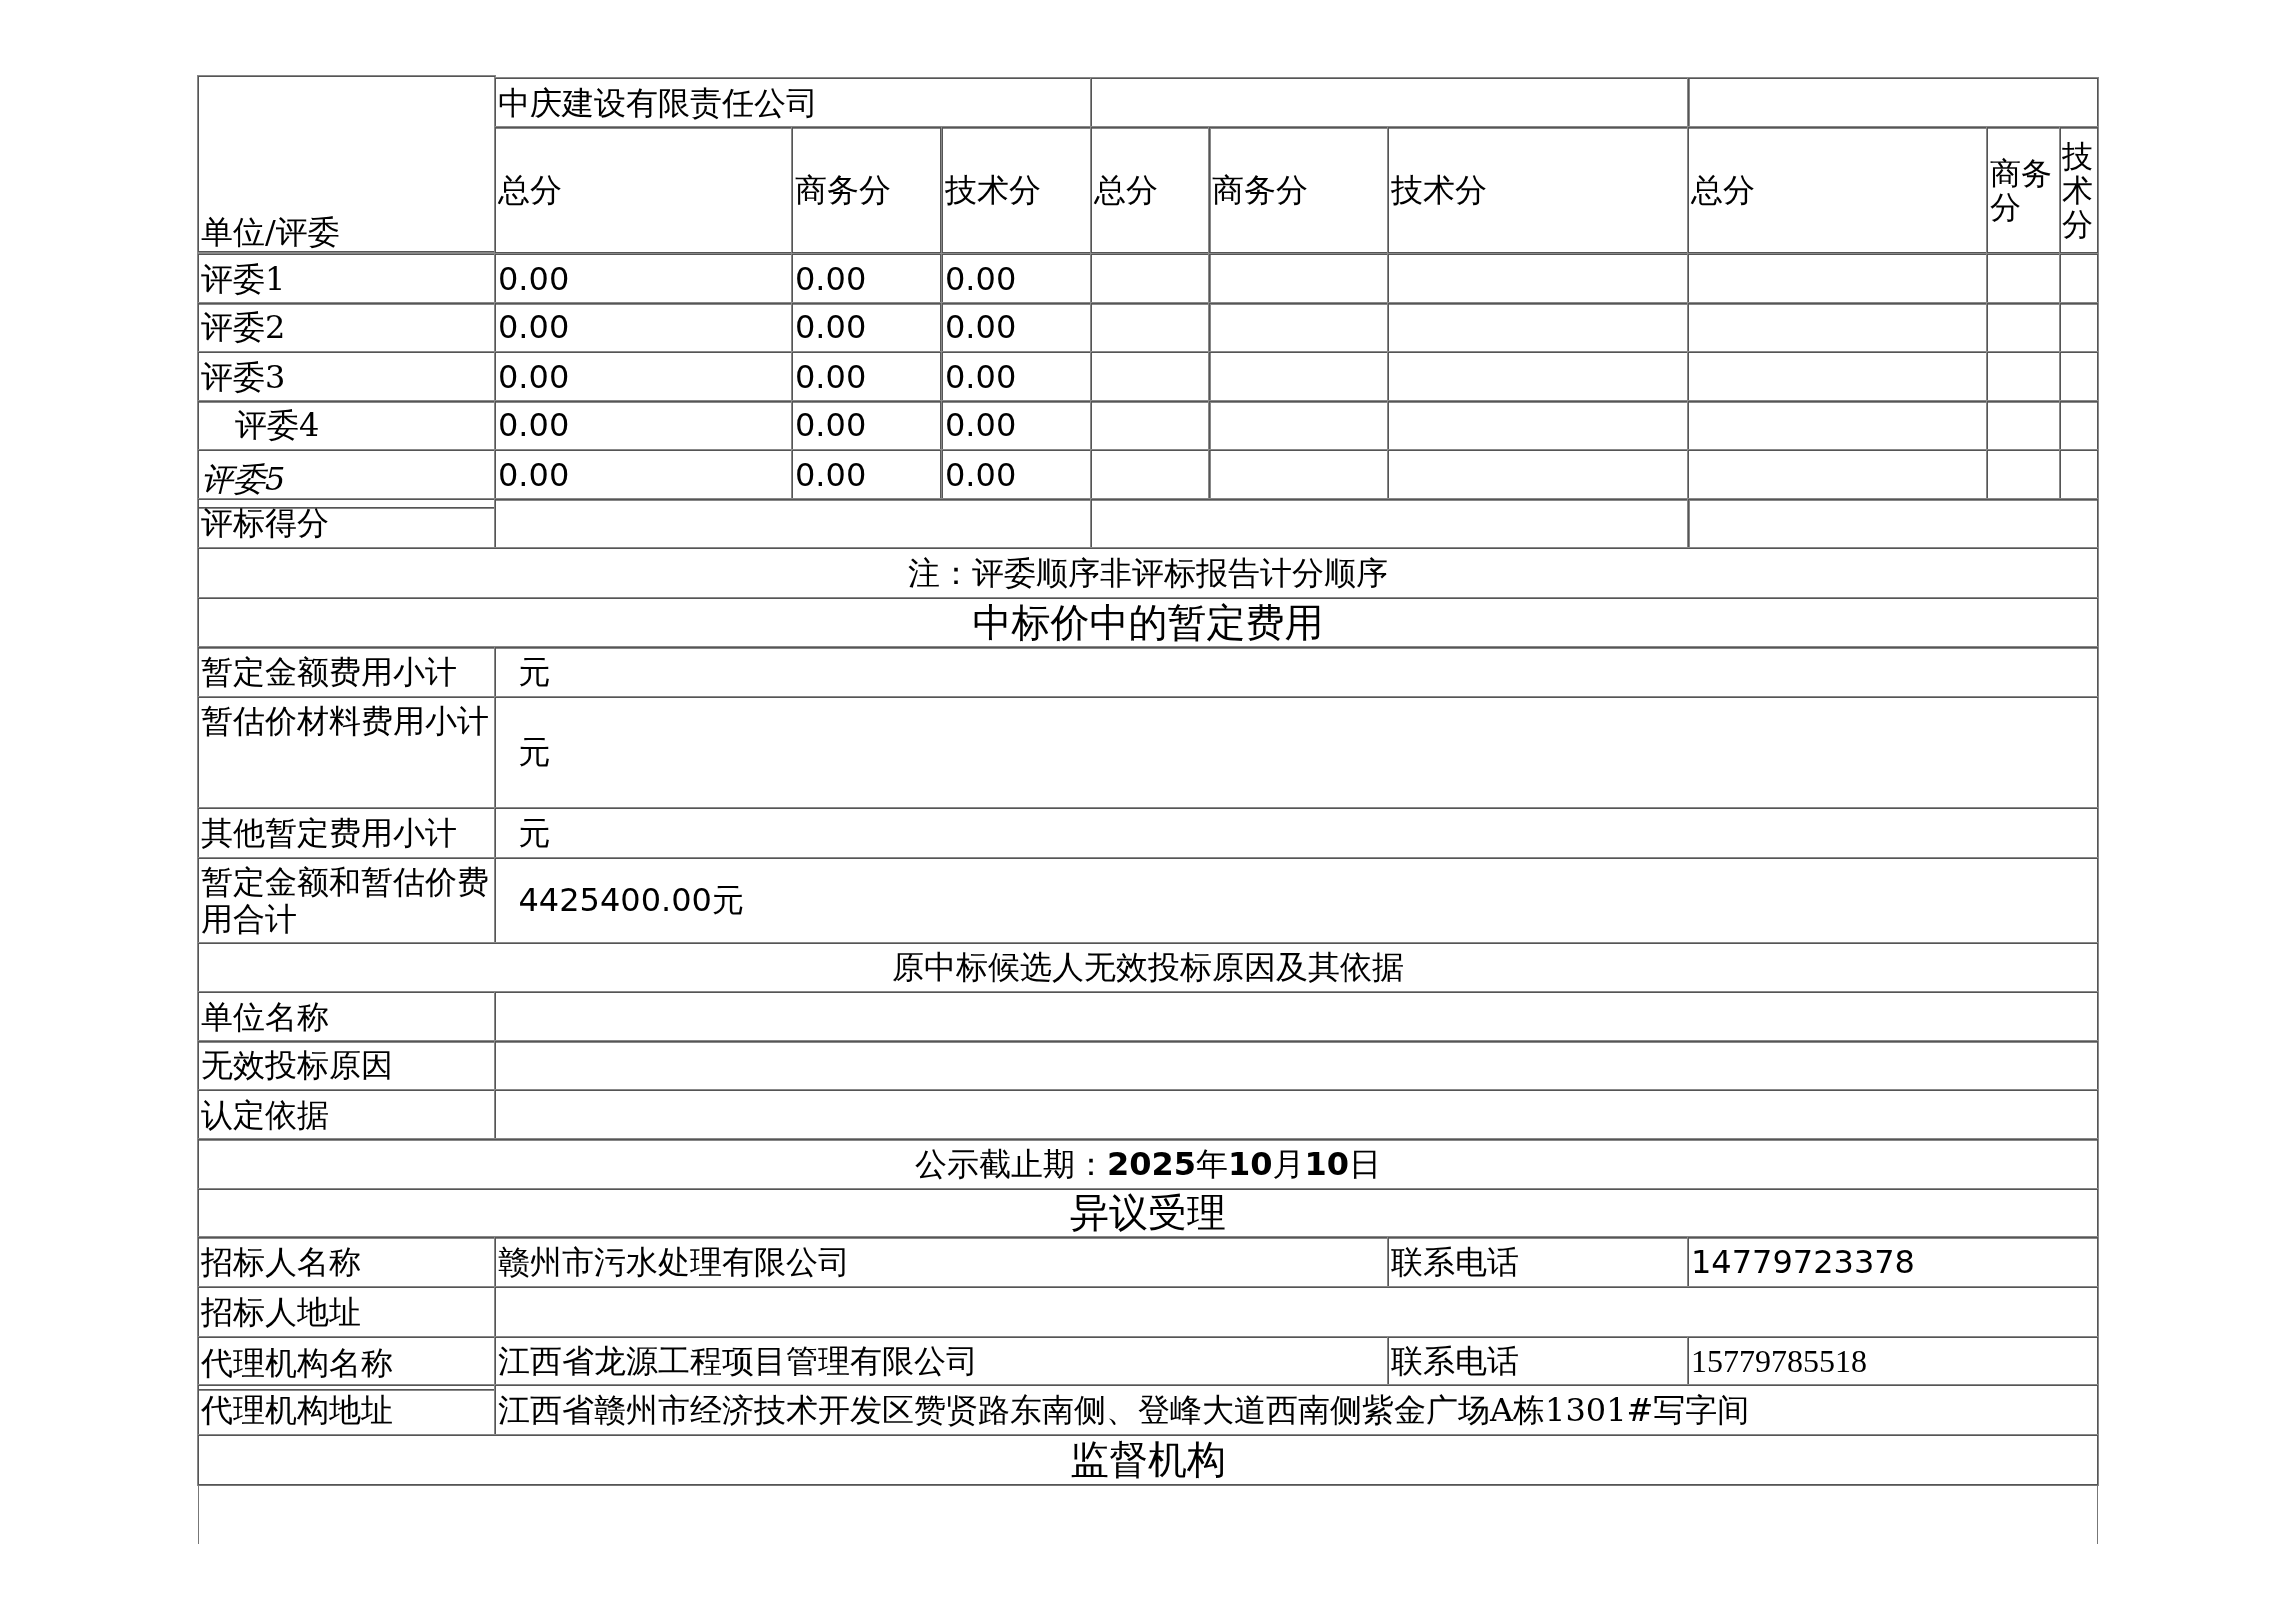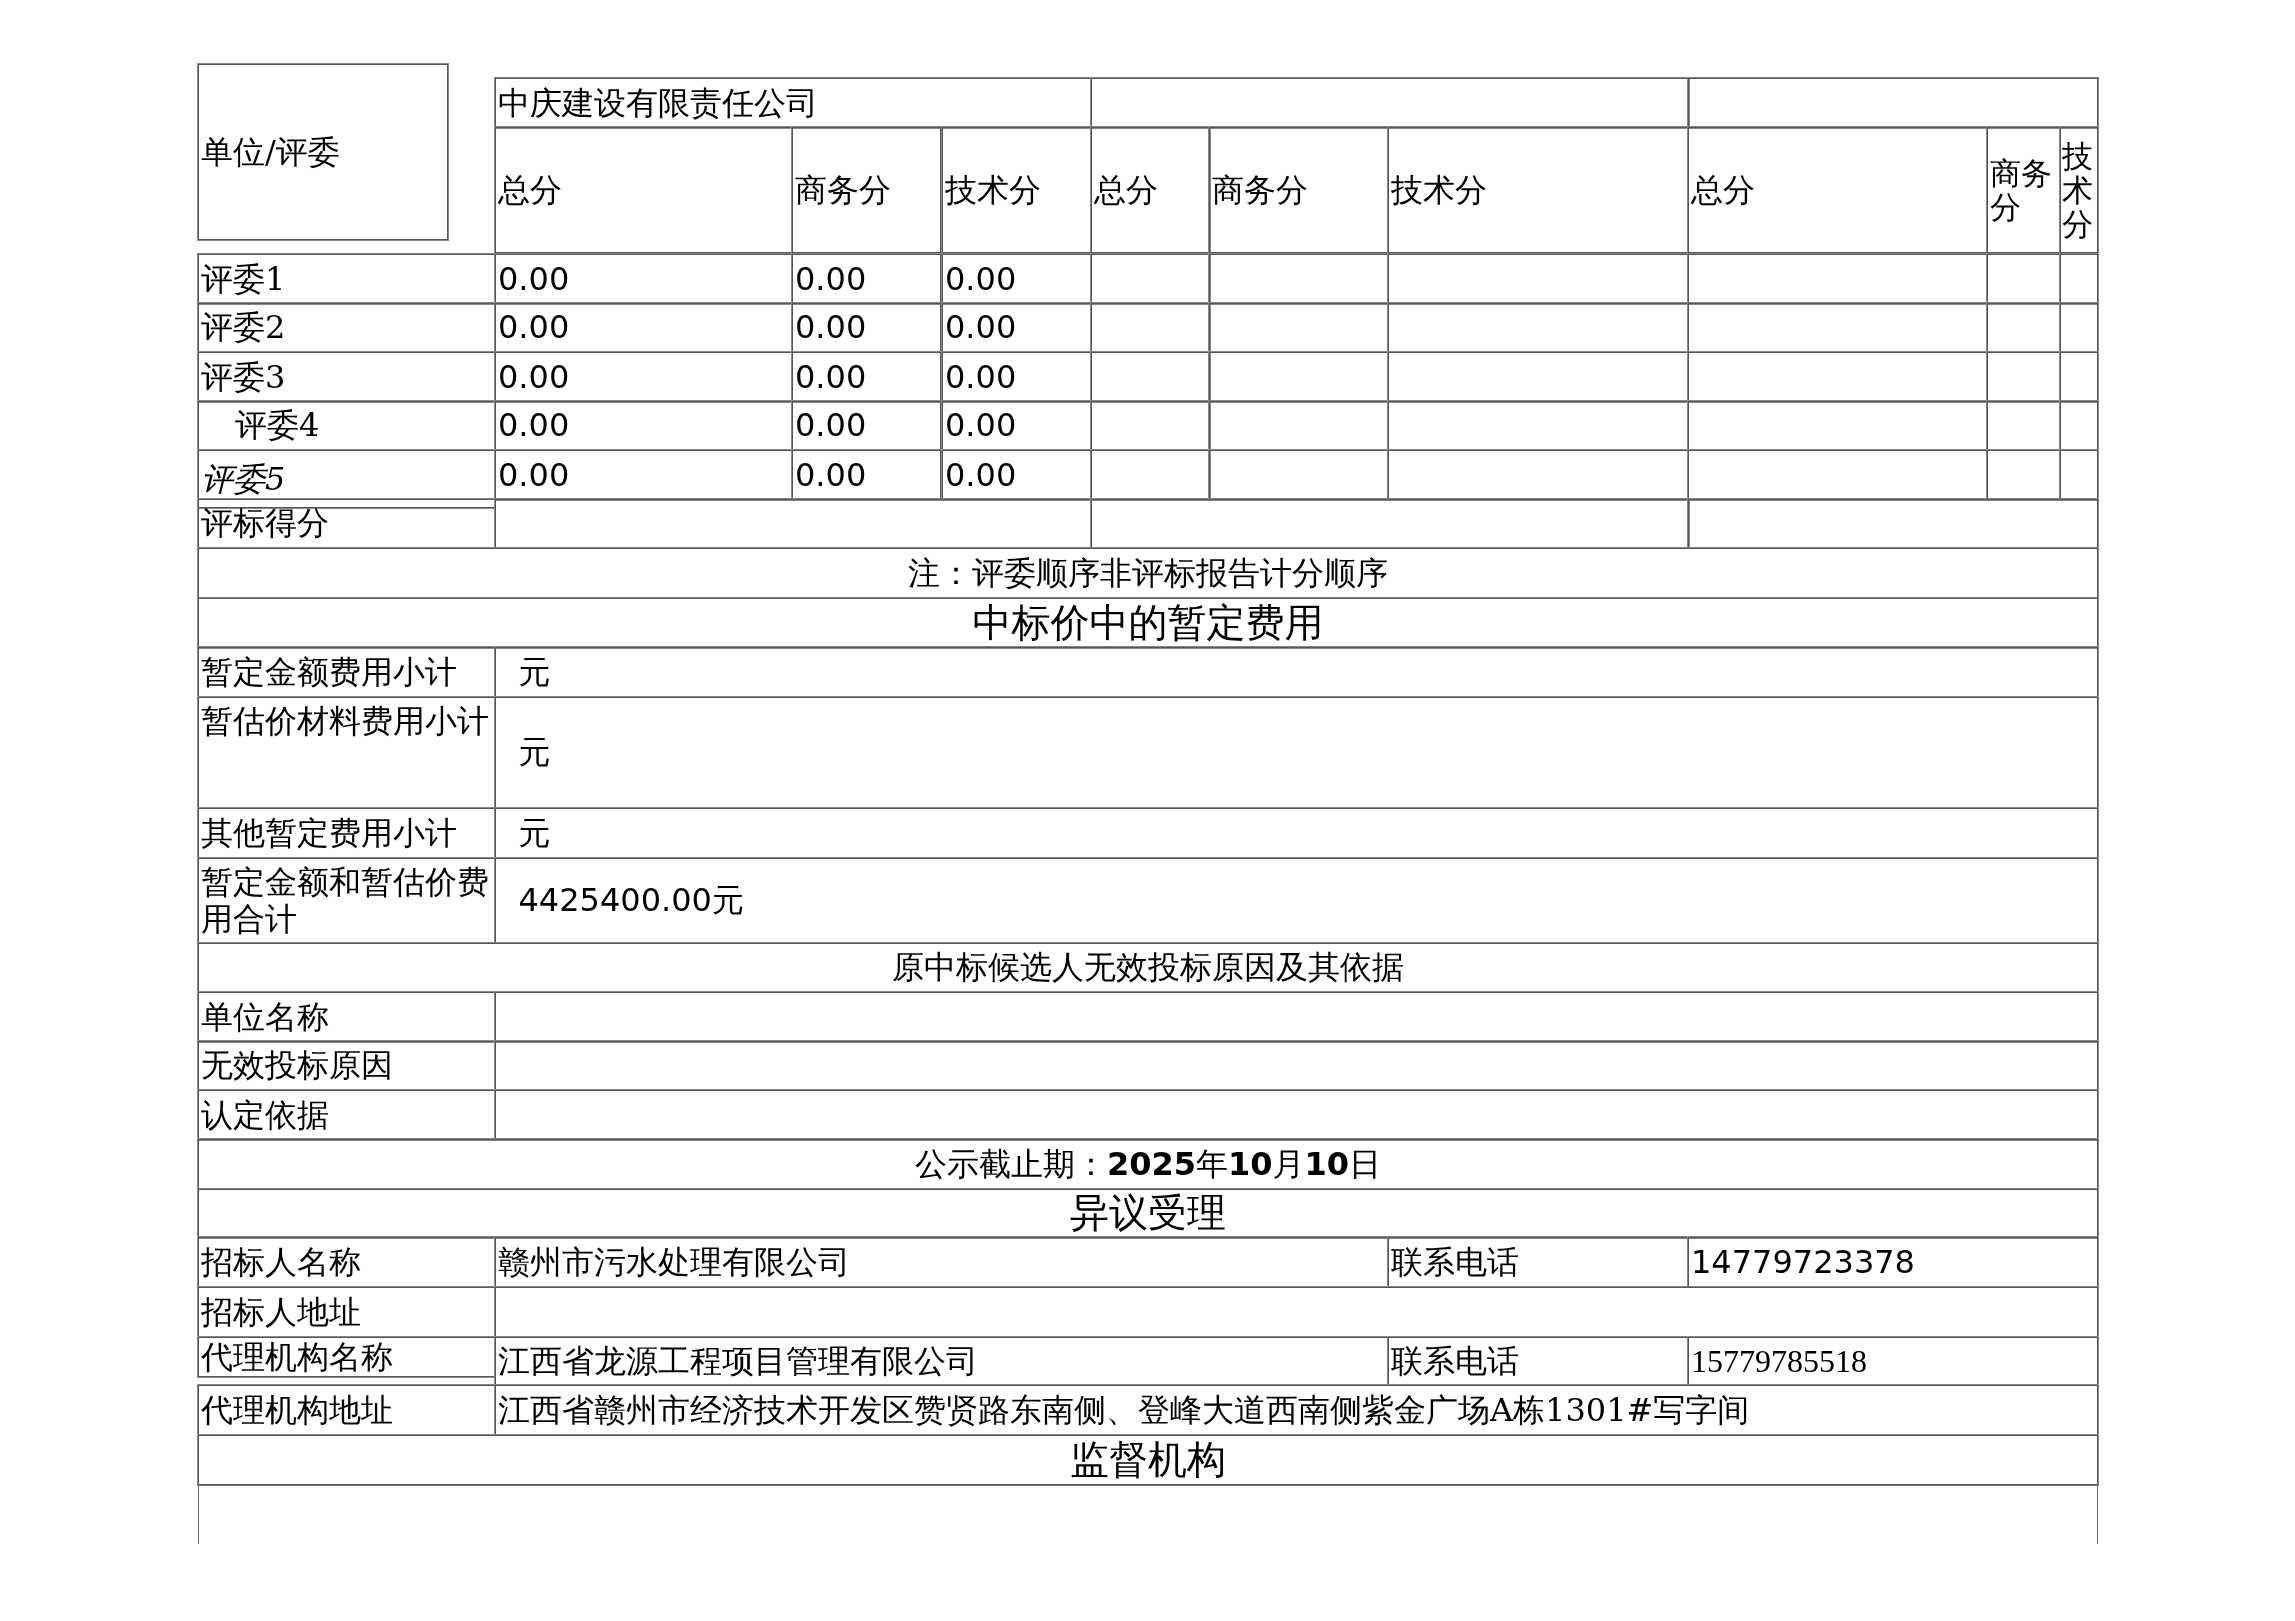--- a/index.html
+++ b/index.html
@@ -13,21 +13,21 @@
   .center { justify-content:center; text-align:center; }
   .big { font-size:39px; }
   .pad { padding-left:22.5px; }
   .vtext { font-size:31px; line-height:1.1; align-items:center; }
   .open-bottom { border-bottom:none; outline:none; border-left:1.5px solid #777; border-right:1.5px solid #777; border-top:1px solid #777;}
   b.num { font-weight:bold; }
 </style>
 </head>
 <body>
 
-<div class="cell" style="left:198px;top:64px;width:250px;height:176px;">
+<div class="cell" style="left:198px;top:76px;width:297px;height:176px;align-items:flex-end;">
   <span>单位/评委</span>
 </div>
 <div class="cell" style="left:495px;top:78px;width:596px;height:50px;">
   <span>中庆建设有限责任公司</span>
 </div>
 <div class="cell" style="left:1091px;top:78px;width:598px;height:50px;">
   <span></span>
 </div>
 <div class="cell" style="left:1688px;top:78px;width:410px;height:50px;">
   <span></span>
@@ -247,21 +247,21 @@
     <span>14779723378</span>
   </div>
 
 <div class="cell" style="left:198px;top:1287px;width:297px;height:50px;">
     <span>招标人地址</span>
   </div>
 <div class="cell" style="left:495px;top:1287px;width:1603px;height:50px;">
     <span></span>
   </div>
 
-<div class="cell" style="left:198px;top:1337px;width:297px;height:40px;">
+<div class="cell" style="left:198px;top:1337px;width:297px;height:53px;">
     <span>代理机构名称</span>
   </div>
 <div class="cell" style="left:495px;top:1337px;width:893px;height:48px;">
     <span>江西省龙源工程项目管理有限公司</span>
   </div>
 <div class="cell" style="left:1388px;top:1337px;width:300px;height:48px;">
     <span>联系电话</span>
   </div>
 <div class="cell num" style="left:1688px;top:1337px;width:410px;height:48px;font-family:Liberation Serif, serif;">
     <span>15779785518</span>

